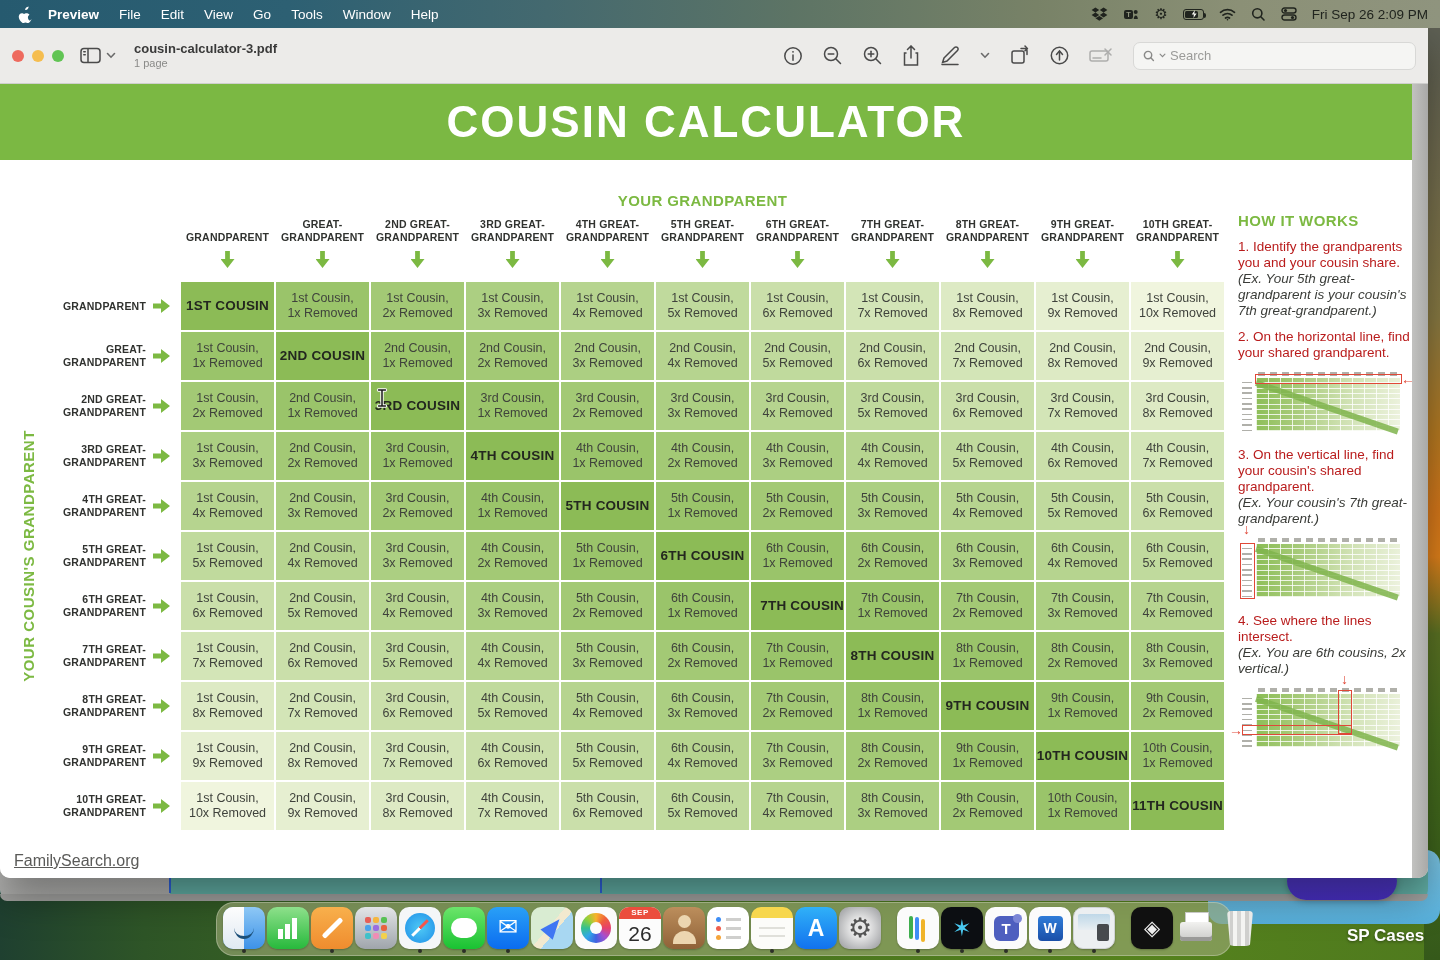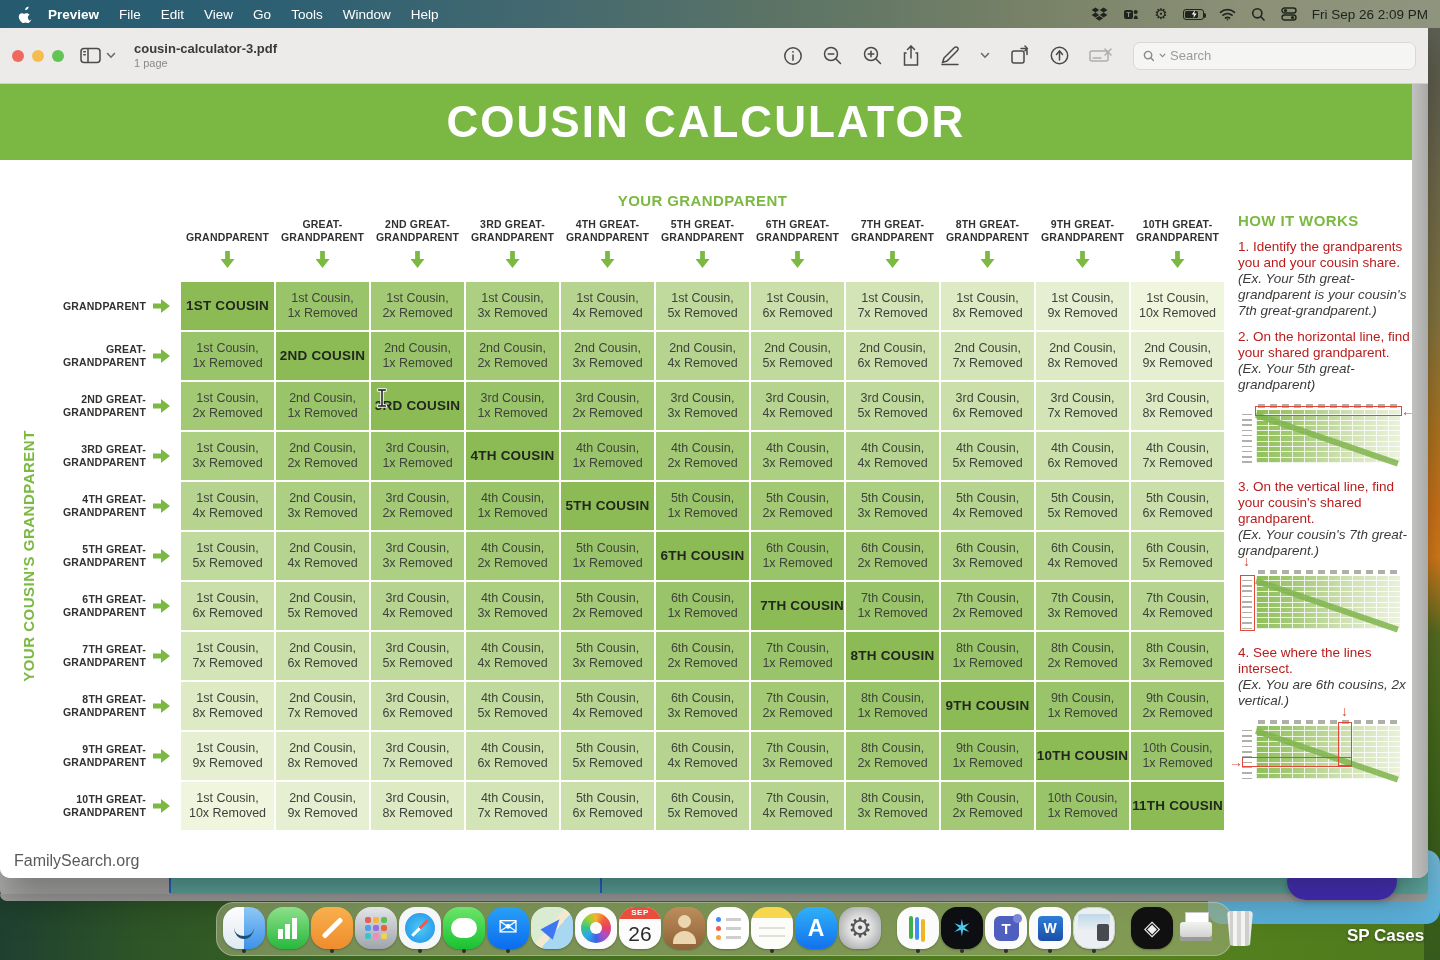--- a/index.html
+++ b/index.html
@@ -86,21 +86,21 @@
     clip-path:polygon(0 33%,47% 33%,47% 0,100% 50%,47% 100%,47% 67%,0 67%); }
   .row-headers { position:absolute; left:36px; top:198px; width:134px; display:grid;
     grid-template-rows:repeat(11,48px); gap:2px; }
   .row-h { display:flex; align-items:center; justify-content:flex-end; gap:7px; }
   .row-h-text { font-size:10.5px; font-weight:700; color:#30322f; text-align:right; line-height:13px; letter-spacing:.2px; }
   .cousin-grid { position:absolute; left:181px; top:198px; display:grid;
     grid-template-columns:repeat(11,93px); grid-template-rows:repeat(11,48px); gap:2px; }
   .cell { display:flex; flex-direction:column; align-items:center; justify-content:center;
     font-size:12.5px; line-height:15.5px; color:#3f423c; text-align:center; }
   .cell.diag { font-weight:700; font-size:13.5px; color:#23271f; letter-spacing:.2px; }
-  .pdf-footer { position:absolute; left:14px; top:768px; font-size:16px; color:#5a5a58; }
+  .pdf-footer { position:absolute; left:14px; top:768px; font-size:16px; color:#5a5a58;text-decoration:underline; }
 
   
   .hiw { position:absolute; left:1238px; top:128px; width:176px; }
   .hiw-title { font-size:15px; font-weight:700; letter-spacing:.4px; margin-bottom:10px; }
   .hiw-step { margin-bottom:10px; }
   .hiw-text { font-size:13.5px; line-height:16px; color:#b91c1c; }
   .hiw-ex { font-size:13.5px; line-height:16px; color:#3a3c38; font-style:italic; }
   .thumb { position:relative; width:158px; height:60px; margin:10px 2px 16px 4px; }
   .mini-table { position:absolute; inset:0; }
   .mini-table::before { content:""; position:absolute; left:14px; top:7px; right:0; bottom:0;
@@ -126,21 +126,21 @@
   .t-cross .red-arrow.arr-left2 { left:-13px; top:36px; }
 
   
   .dock { position:absolute; left:216px; bottom:4px; width:1016px; height:54px; z-index:30;
     background:rgba(156,170,118,.62); border:1px solid rgba(255,255,255,.28); border-radius:18px;
     display:flex; align-items:center; padding:0 6px; gap:2px; }
   .dock-item { position:relative; width:43px; height:50px; display:flex; justify-content:center; align-items:flex-start; padding-top:3px; }
   .dock-divider { width:1px; height:38px; background:rgba(40,50,30,.35); margin:0 6px; }
   .run-dot { position:absolute; bottom:1px; left:50%; transform:translateX(-50%);
     width:4px; height:4px; border-radius:50%; background:#2c2f28; }
-  .dock-icon { width:42px; height:42px; border-radius:16px; position:relative; overflow:hidden;
+  .dock-icon { width:42px; height:42px; border-radius:10px; position:relative; overflow:hidden;
     display:flex; align-items:center; justify-content:center; box-shadow:0 1px 2px rgba(0,0,0,.25); }
   .dock-icon.finder { background:linear-gradient(180deg,#8ec8f5,#3d92e8); }
   .dock-icon.finder::before { content:""; position:absolute; left:0; top:0; width:50%; height:100%;
     background:linear-gradient(180deg,#fdfdfd,#dfe9f2); }
   .dock-icon.finder::after { content:""; position:absolute; left:26%; right:26%; top:22%; height:46%;
     border-bottom:3px solid #1c4f78; border-radius:50%; }
   .dock-icon.numbers { background:linear-gradient(180deg,#8ee08b,#27b93c); }
   .dock-icon.numbers::before { content:""; position:absolute; left:11px; top:11px; width:20px; height:21px;
     background-image:linear-gradient(#fff,#fff),linear-gradient(#fff,#fff),linear-gradient(#fff,#fff);
     background-size:5px 10px,5px 15px,5px 21px; background-position:0 11px,7px 6px,14px 0; background-repeat:no-repeat; }
@@ -1048,21 +1048,20 @@
       <div class="pdf-footer">FamilySearch.org</div>
       <div class="hiw">
         <div class="hiw-title" style="color: rgb(124, 185, 66);">HOW IT WORKS</div>
         <div>
             <div class="hiw-step">
               <div class="hiw-text">1. Identify the grandparents you and your cousin share.</div>
               <div class="hiw-ex">(Ex. Your 5th great-grandparent is your cousin's 7th great-grandparent.)</div>
             </div>
             <div class="hiw-step">
               <div class="hiw-text">2. On the horizontal line, find your shared grandparent.</div>
-              <div class="hiw-ex">(Ex. Your 5th great-grandparent)</div>
               <div class="thumb t-row">
                 <span class="mini-table">
                   <span class="mini-labels-left"></span>
                   <span class="mini-labels-top"></span>
                 </span>
                 <span class="red-box row-box"></span>
                 <span class="red-arrow arr-left">←</span>
               </div>
             </div>
             <div class="hiw-step">

